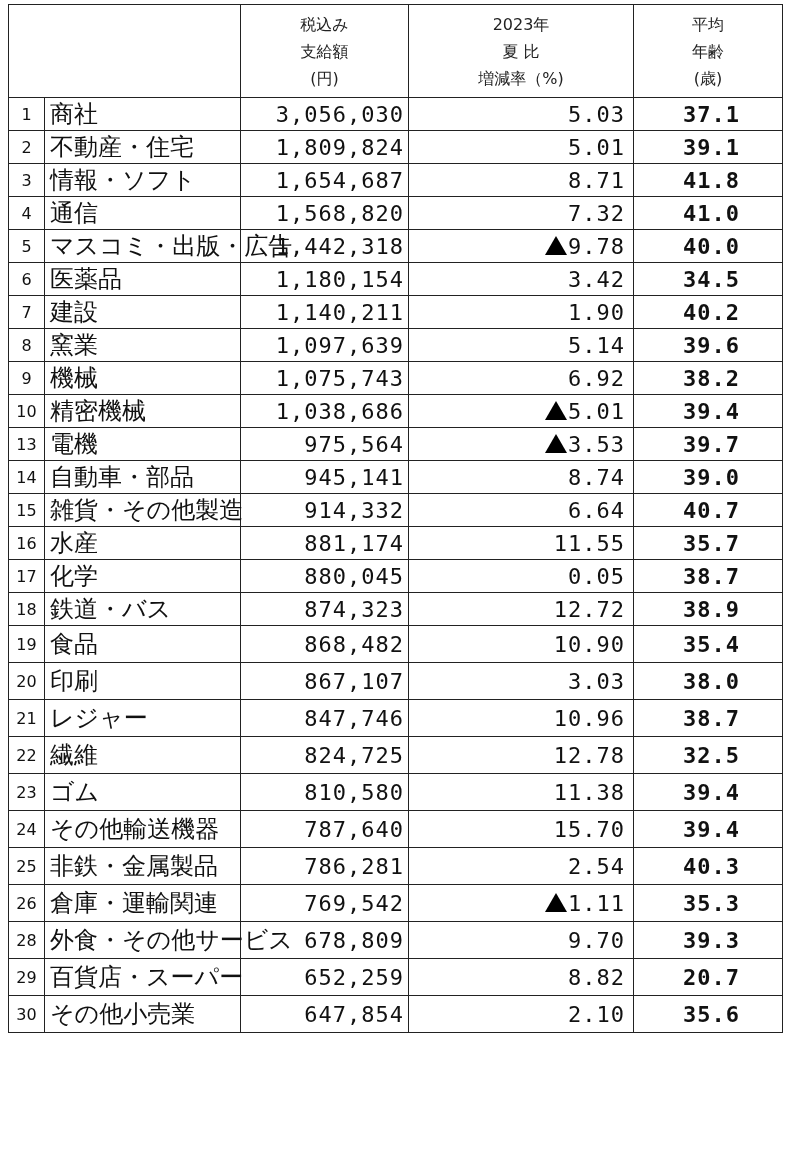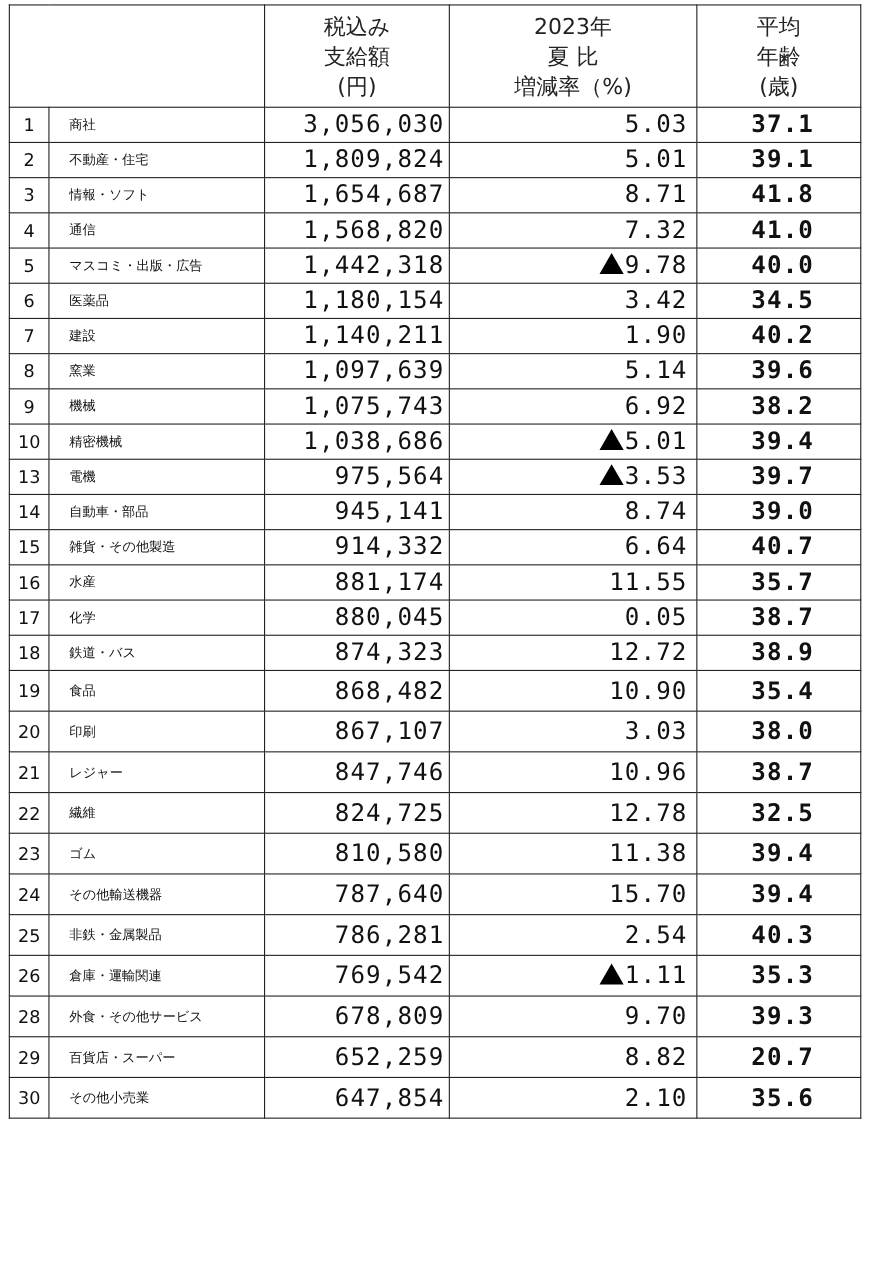--- a/index.html
+++ b/index.html
@@ -1,26 +1,26 @@
 <!DOCTYPE html>
 <html><head>
 <meta charset="utf-8">
 <style>
   html, body { margin: 0; padding: 0; background: #ffffff; }
   body { width: 800px; height: 1158px; position: relative; overflow: hidden;
          font-family: "DejaVu Sans", "Liberation Sans", sans-serif; color: #111; }
   table { position: absolute; left: 8px; top: 4px; border-collapse: collapse;
           table-layout: fixed; width: 774px; }
   td, th { border: 1.5px solid #222; padding: 0; }
-  th { font-weight: normal; font-size: 20px; line-height: 27px; text-align: center;
+  th { font-weight: normal; font-size: 16px; line-height: 27px; text-align: center;
        vertical-align: middle; height: 92px; color: #222; }
   th span { display: block; }
   td { height: 31px; font-size: 20px; vertical-align: middle; }
   td.idx { text-align: center; font-size: 16px; border-right: 1.5px solid #222; }
-  td.name { text-align: left; padding-left: 18px; font-size: 12px; white-space: nowrap; }
+  td.name { text-align: left; padding-left: 5px; font-size: 24px; white-space: nowrap; }
   td.num { text-align: right; padding-right: 6px;
            font-family: "DejaVu Sans Mono", "Liberation Mono", monospace;
            font-size: 22px; letter-spacing: 1px; }
   td.amt { padding-right: 4px; }
   td.rate { padding-right: 8px; }
   td.age { padding-right: 42px; font-weight: bold; }
   .tri { display: inline-block; width: 0; height: 0;
          border-left: 11px solid transparent; border-right: 11px solid transparent;
          border-bottom: 19px solid #000; margin-right: 1px; vertical-align: -1px; }
   tr.tall td { height: 36px; }

